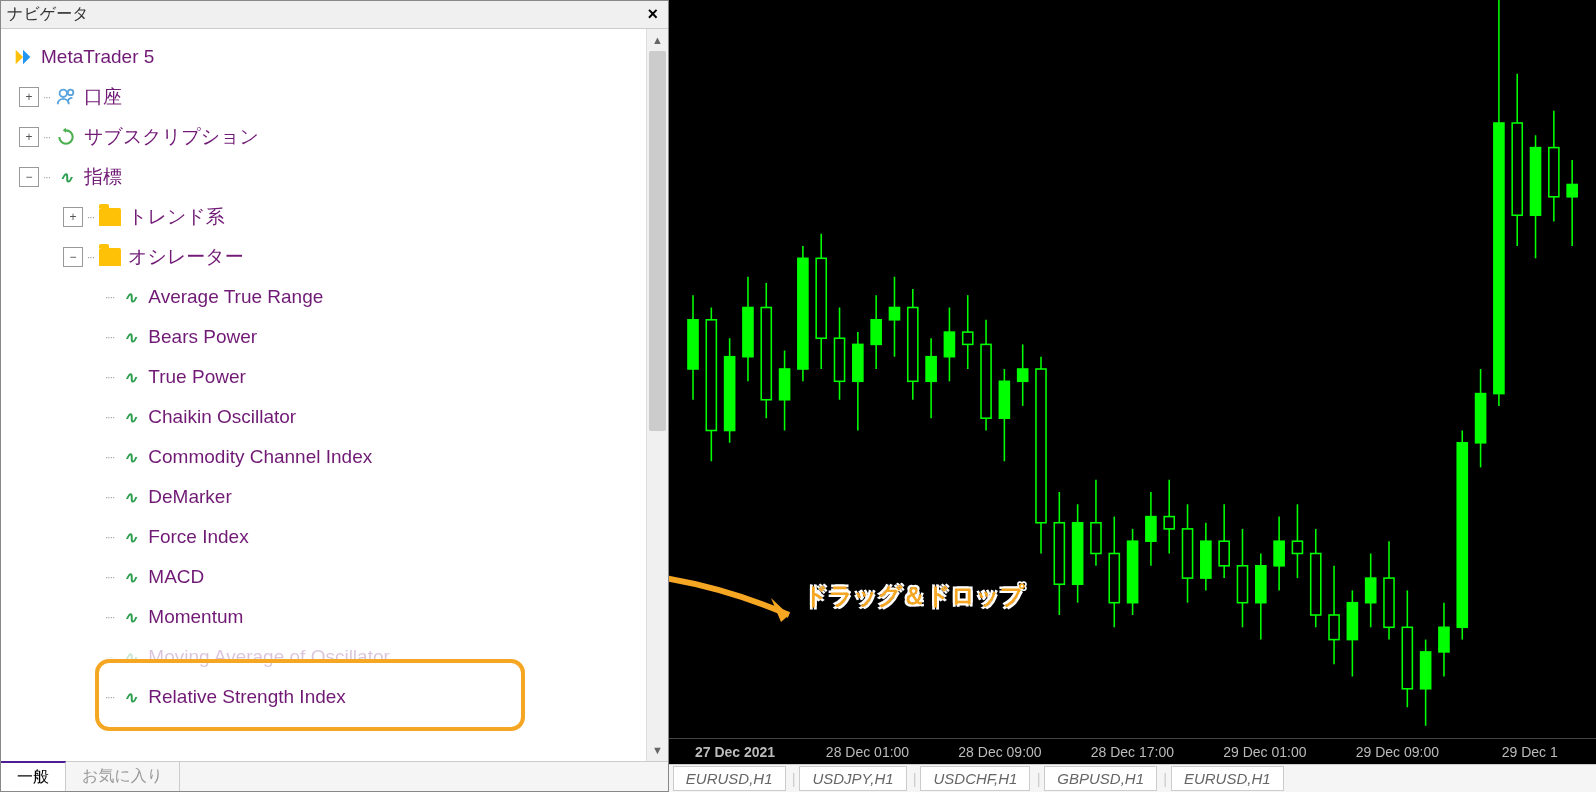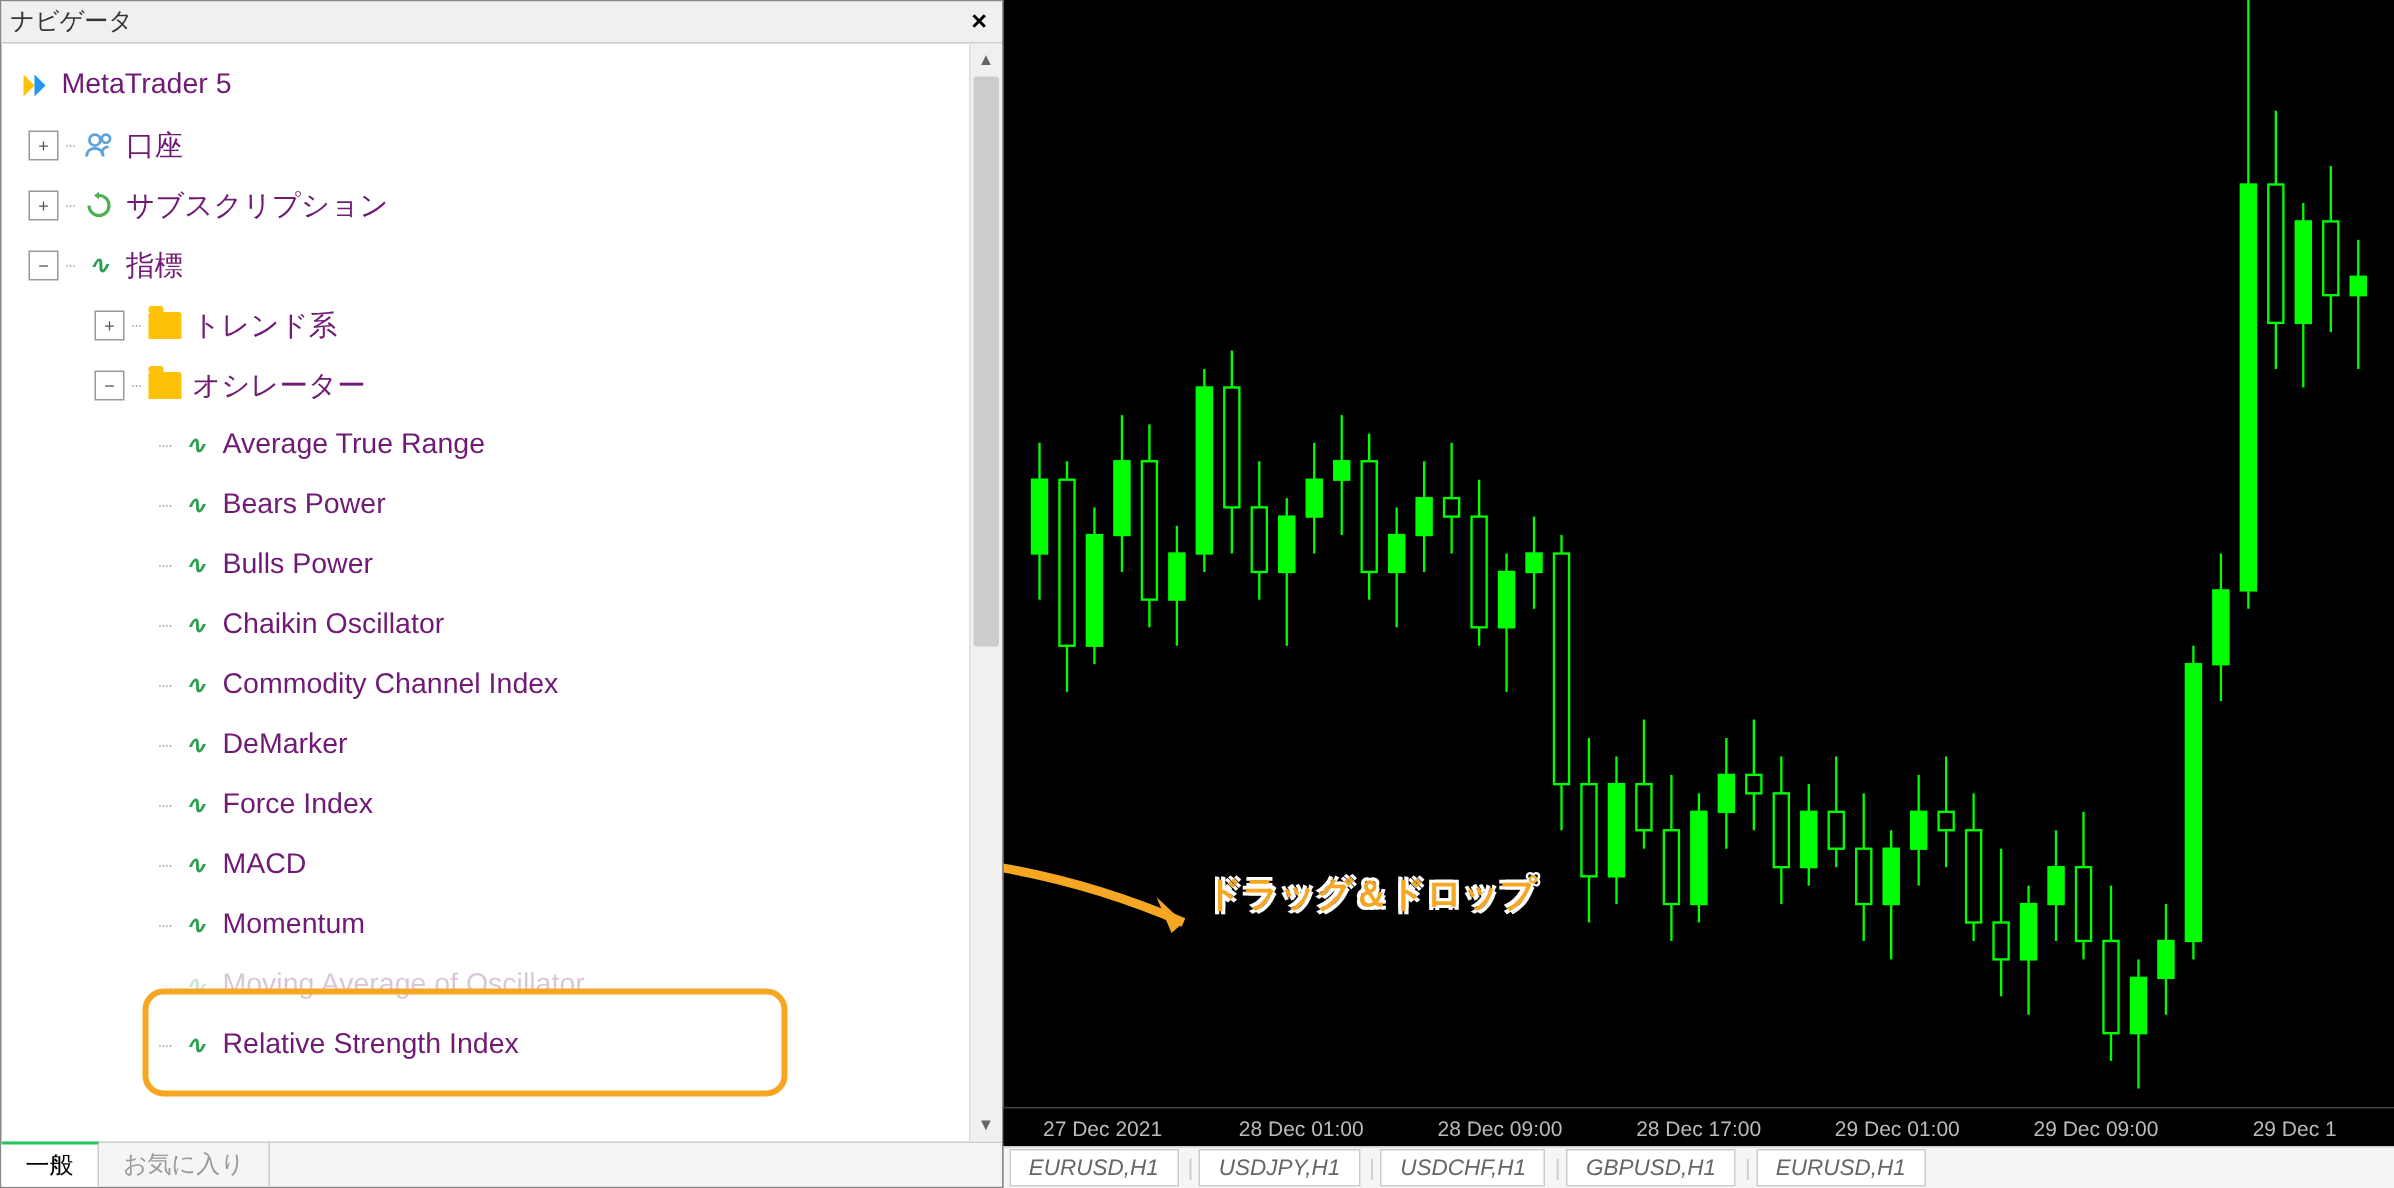--- a/index.html
+++ b/index.html
@@ -26,21 +26,21 @@
 .lvl1 { padding-left: 14px; }
 .lvl2 { padding-left: 58px; }
 .lvl3 { padding-left: 100px; }
 .highlight-box { position: absolute; border: 4px solid #f5a623; border-radius: 14px; pointer-events: none; }
 .scrollbar { width: 22px; background: #f0f0f0; display: flex; flex-direction: column; border-left: 1px solid #ddd; }
 .sb-arrow { height: 22px; display: flex; align-items: center; justify-content: center; font-size: 11px; color: #666; cursor: pointer; }
 .sb-track { flex: 1; position: relative; }
 .sb-thumb { position: absolute; left: 2px; right: 2px; top: 0; height: 380px; background: #ccc; border-radius: 2px; cursor: pointer; }
 .nav-tabs { display: flex; height: 30px; border-top: 1px solid #ccc; background: #f5f5f5; }
 .nav-tab { padding: 4px 16px; font-size: 16px; border-right: 1px solid #ccc; cursor: pointer; }
-.nav-tab.active { background: #fff; border-top: 2px solid #22c55e; margin-top: -1px; }
+.nav-tab.active { background: #fff; border-top: 2px solid #4c1d95; margin-top: -1px; }
 .nav-tab.inactive { color: #999; }
 .chart-area { flex: 1; display: flex; flex-direction: column; position: relative; background: #000; }
 .chart { flex: 1; position: relative; overflow: hidden; }
 .annotation-arrow { position: absolute; z-index: 10; }
 .annotation-text { position: absolute; z-index: 11; font-size: 24px; font-weight: bold; color: #f5a623; text-shadow: -2px -2px 0 #fff, 2px -2px 0 #fff, -2px 2px 0 #fff, 2px 2px 0 #fff; }
 .time-axis { height: 26px; background: #000; border-top: 1px solid #444; display: flex; align-items: center; color: #bbb; font-size: 14px; }
 .time-label { flex-shrink: 0; text-align: center; }
 .chart-tabs { height: 28px; background: #f5f5f5; display: flex; align-items: center; padding-left: 4px; border-top: 1px solid #ccc; font-style: italic; }
 .chart-tab { padding: 3px 12px; font-size: 15px; color: #666; border: 1px solid #ccc; background: #fff; margin-right: 2px; cursor: pointer; }
 .sep { color: #ccc; margin: 0 4px; }
@@ -126,21 +126,21 @@
               <span class="label">Average True Range</span>
             </div>
             <div class="tree-item lvl3">
               <span class="dots">····</span>
               <span class="icon-box ind-icon">∿</span>
               <span class="label">Bears Power</span>
             </div>
             <div class="tree-item lvl3">
               <span class="dots">····</span>
               <span class="icon-box ind-icon">∿</span>
-              <span class="label">Bulls Power</span>
+              <span class="label">True Power</span>
             </div>
             <div class="tree-item lvl3">
               <span class="dots">····</span>
               <span class="icon-box ind-icon">∿</span>
               <span class="label">Chaikin Oscillator</span>
             </div>
             <div class="tree-item lvl3">
               <span class="dots">····</span>
               <span class="icon-box ind-icon">∿</span>
               <span class="label">Commodity Channel Index</span>
@@ -295,21 +295,21 @@
           <line x1="852.2142857142859" y1="153.3999999999961" x2="852.2142857142859" y2="236" stroke="#00ff00" stroke-width="1.5"></line>
           <rect x="847.382142857143" y="176.99999999999352" width="9.664285714285716" height="11.799999999998704" fill="#00ff00" stroke="#00ff00" stroke-width="1.5"></rect>
         </svg>
       <svg class="annotation-arrow" style="left:-210px; top:560px;" width="360" height="90">
         <path d="M10 20 Q 180 -10 330 55" fill="none" stroke="#f5a623" stroke-width="6"></path>
         <path d="M330 55 L312 38 L322 62 Z" fill="#f5a623"></path>
       </svg>
       <div class="annotation-text" style="left:135px; top:580px;">ドラッグ＆ドロップ</div>
     </div>
     <div class="time-axis" id="timeaxis">
-        <span class="time-label" style="width: 132.462px;">27 Dec 2021</span>
+        <span class="time-label" style="width: 132.462px; font-weight: bold;">27 Dec 2021</span>
         <span class="time-label" style="width: 132.462px;">28 Dec 01:00</span>
         <span class="time-label" style="width: 132.462px;">28 Dec 09:00</span>
         <span class="time-label" style="width: 132.462px;">28 Dec 17:00</span>
         <span class="time-label" style="width: 132.462px;">29 Dec 01:00</span>
         <span class="time-label" style="width: 132.462px;">29 Dec 09:00</span>
         <span class="time-label" style="width: 132.462px;">29 Dec 1</span>
       </div>
     <div class="chart-tabs" id="charttabs">
         <span class="chart-tab">EURUSD,H1</span>
         <span class="sep">|</span>

